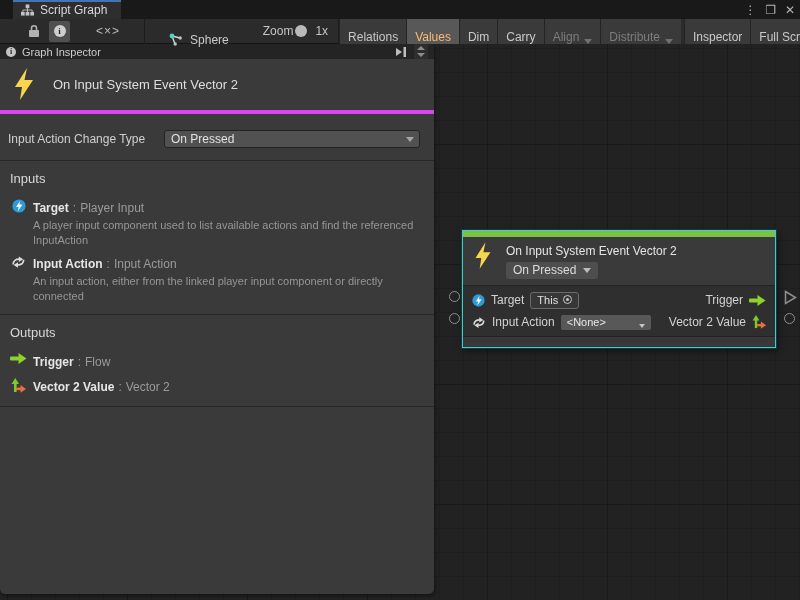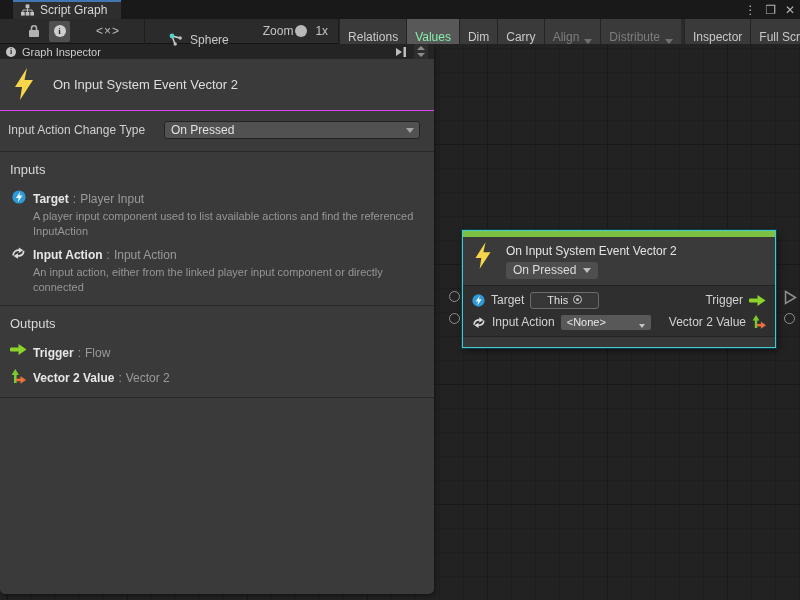--- a/index.html
+++ b/index.html
@@ -26,21 +26,21 @@
                 font-family:"Liberation Serif", serif; flex:none; }
   .code-glyph { margin:0 24px 0 26px; color:#bdbdbd; letter-spacing:1px; font-size:12px; }
   .sphere-wrap { display:flex; align-items:center; gap:7px; margin:18px 0 0 24px; }
   .zoom-label { margin-left:34px; color:#c4c4c4; }
   .zoom-slider { position:relative; width:84px; height:2px; background:#8d8d8d; margin:0 2px 0 12px; border-radius:1px; }
   .zoom-handle { position:absolute; right:-2px; top:-5px; width:12px; height:12px; border-radius:50%; background:#b9b9b9; }
   .zoom-val { margin:0 10px 0 8px; color:#c4c4c4; }
   .tb-btns { display:flex; margin-left:auto; height:25px; }
   .tb-btn { display:flex; align-items:flex-end; gap:5px; padding:0 8px; background:#3a3a3a;
             border-left:1px solid #242424; height:25px; white-space:nowrap; }
-  .tb-btn.active { background:#585858; color:#86efac; }
+  .tb-btn.active { background:#585858; color:#fdba74; }
   .tb-btn.disabled { color:#7d7d7d; }
   .caret-down { width:0; height:0; border-left:4px solid transparent; border-right:4px solid transparent;
                 border-top:5px solid #a5a5a5; display:inline-block; }
   .tb-btn.disabled .caret-down { border-top-color:#707070; }
   .gap3 { width:3px; background:#2b2b2b; }
 
   
   .canvas { position:absolute; left:0; top:44px; width:800px; height:556px; background-color:#222222; z-index:0;
     background-image:
       linear-gradient(#191919 1px, transparent 1px),
@@ -58,21 +58,21 @@
                gap:6px; font-size:11px; color:#cdcdcd; }
   .panel-hdr .info-glyph { width:10px; height:10px; font-size:8px; background:#c4c4c4; }
   .hdr-right { margin-left:auto; display:flex; align-items:center; gap:7px; }
   .spinner { display:flex; flex-direction:column; gap:3px; background:#2e2e2e; padding:2px 3px; border-radius:1px; }
   .tri-up { width:0; height:0; border-left:4px solid transparent; border-right:4px solid transparent; border-bottom:4px solid #8c8c8c; }
   .tri-dn { width:0; height:0; border-left:4px solid transparent; border-right:4px solid transparent; border-top:4px solid #8c8c8c; }
 
   .sec-title { display:flex; align-items:center; gap:17px; padding:9px 12px 10px; }
   .title-text { font-size:13px; color:#dedede; }
 
-  .sec-fields { border-top:1px solid #d946ef; padding:9px 8px 8px; }
+  .sec-fields { border-top:4px solid #d946ef; padding:15px 8px 8px; }
   .field-row { display:flex; align-items:center; height:19px; margin-bottom:4px; }
   .field-label { width:156px; flex:none; font-size:12px; color:#d0d0d0; }
   .dropdown { flex:1; max-width:256px; height:18px; background:#515151; border:1px solid #232323; border-radius:3px;
               display:flex; align-items:center; padding:0 18px 0 6px; font-size:12px; color:#e2e2e2; position:relative; }
   .dropdown .caret-down { position:absolute; right:5px; top:6px; }
   .checkbox { width:14px; height:14px; background:#2c2c2c; border:1px solid #171717; border-radius:2px; }
 
   .sec-io { border-top:1px solid #272727; padding:8px 10px 4px; }
   .io-heading { font-size:13px; color:#d8d8d8; margin:2px 0 12px; }
   .io-item { display:flex; margin-bottom:7px; }
@@ -91,21 +91,21 @@
   .node-head-col { display:flex; flex-direction:column; }
   .node-title { font-size:12px; color:#e4e4e4; margin:2px 0 4px; }
   .node-mode { display:inline-flex; align-items:center; gap:7px; background:#4e4e4e; border-radius:3px;
                padding:1px 7px 2px; font-size:12px; color:#dcdcdc; width:max-content; }
   .node-mode .caret-down { border-top-color:#bdbdbd; }
   .node-rows { background:#2f2f2f; border-top:1px solid #232323; border-bottom:1px solid #232323; padding:3px 0; }
   .node-row { display:flex; align-items:center; justify-content:space-between; height:22px; padding:0 9px;
               font-size:12px; color:#d2d2d2; }
   .nr-left, .nr-right { display:flex; align-items:center; gap:6px; }
   .this-chip { display:inline-flex; align-items:center; gap:5px; background:#373737; border:1px solid #6b6b6b;
-               border-radius:3px; padding:1px 16px 2px; font-size:11px; color:#e0e0e0; }
+               border-radius:3px; padding:1px 6px 2px; font-size:11px; color:#e0e0e0; }
   .target-symbol { width:9px; height:9px; border:1px solid #c9c9c9; border-radius:50%; position:relative; flex:none; }
   .target-symbol::after { content:""; position:absolute; left:2px; top:2px; width:3px; height:3px;
                           border-radius:50%; background:#c9c9c9; }
   .mini-dd { display:inline-flex; align-items:flex-end; justify-content:space-between; background:#585858;
              border-radius:2px; padding:1px 6px 2px; font-size:11px; color:#e8e8e8; width:90px; }
   .mini-dd .caret-down { border-top-color:#c4c4c4; border-left-width:3.5px; border-right-width:3.5px; border-top-width:4.5px; }
   .node-footer { height:10px; background:#383838; }
 
   .port { position:absolute; z-index:2; }
   .port-circle { width:11px; height:11px; border:1.5px solid #8f8f8f; border-radius:50%; background:#222; }

